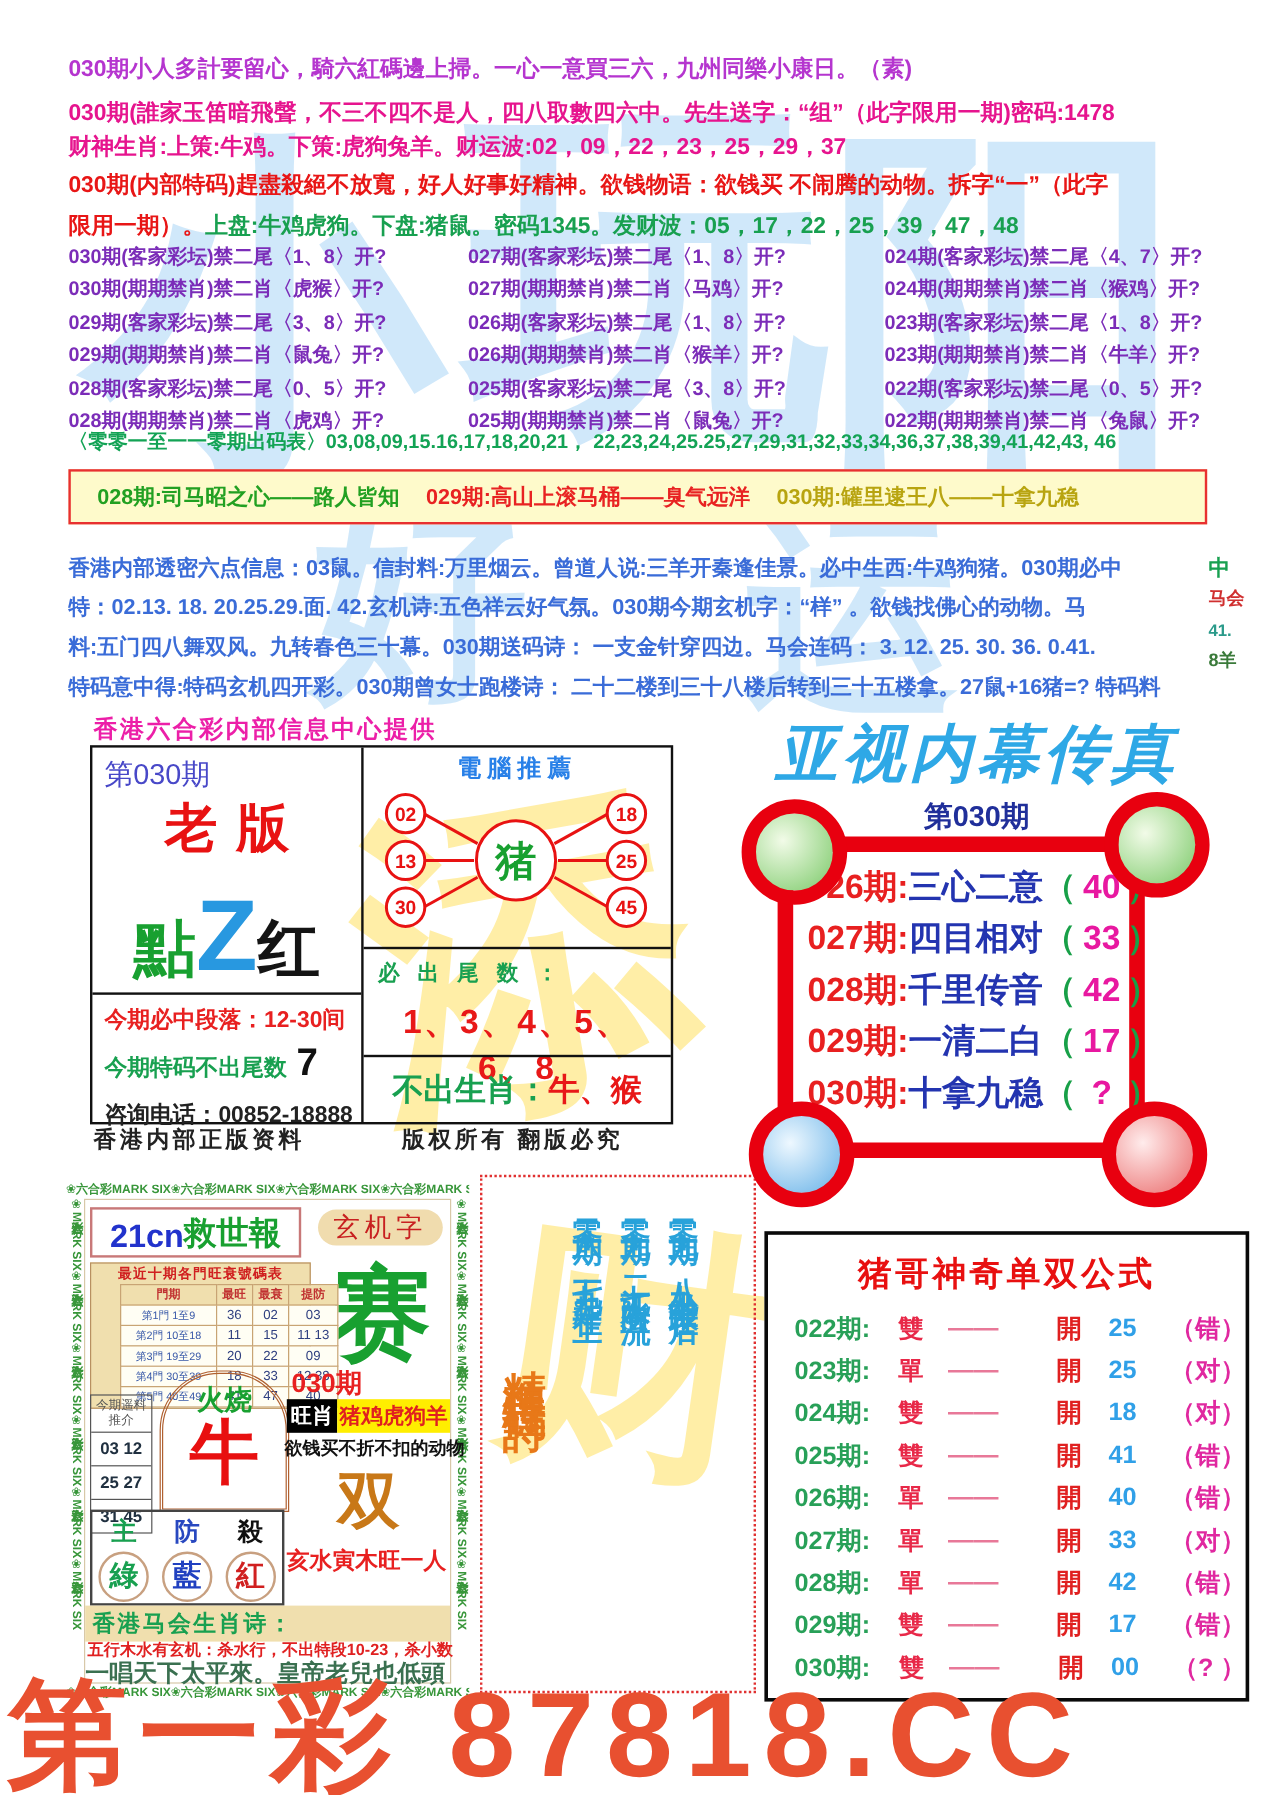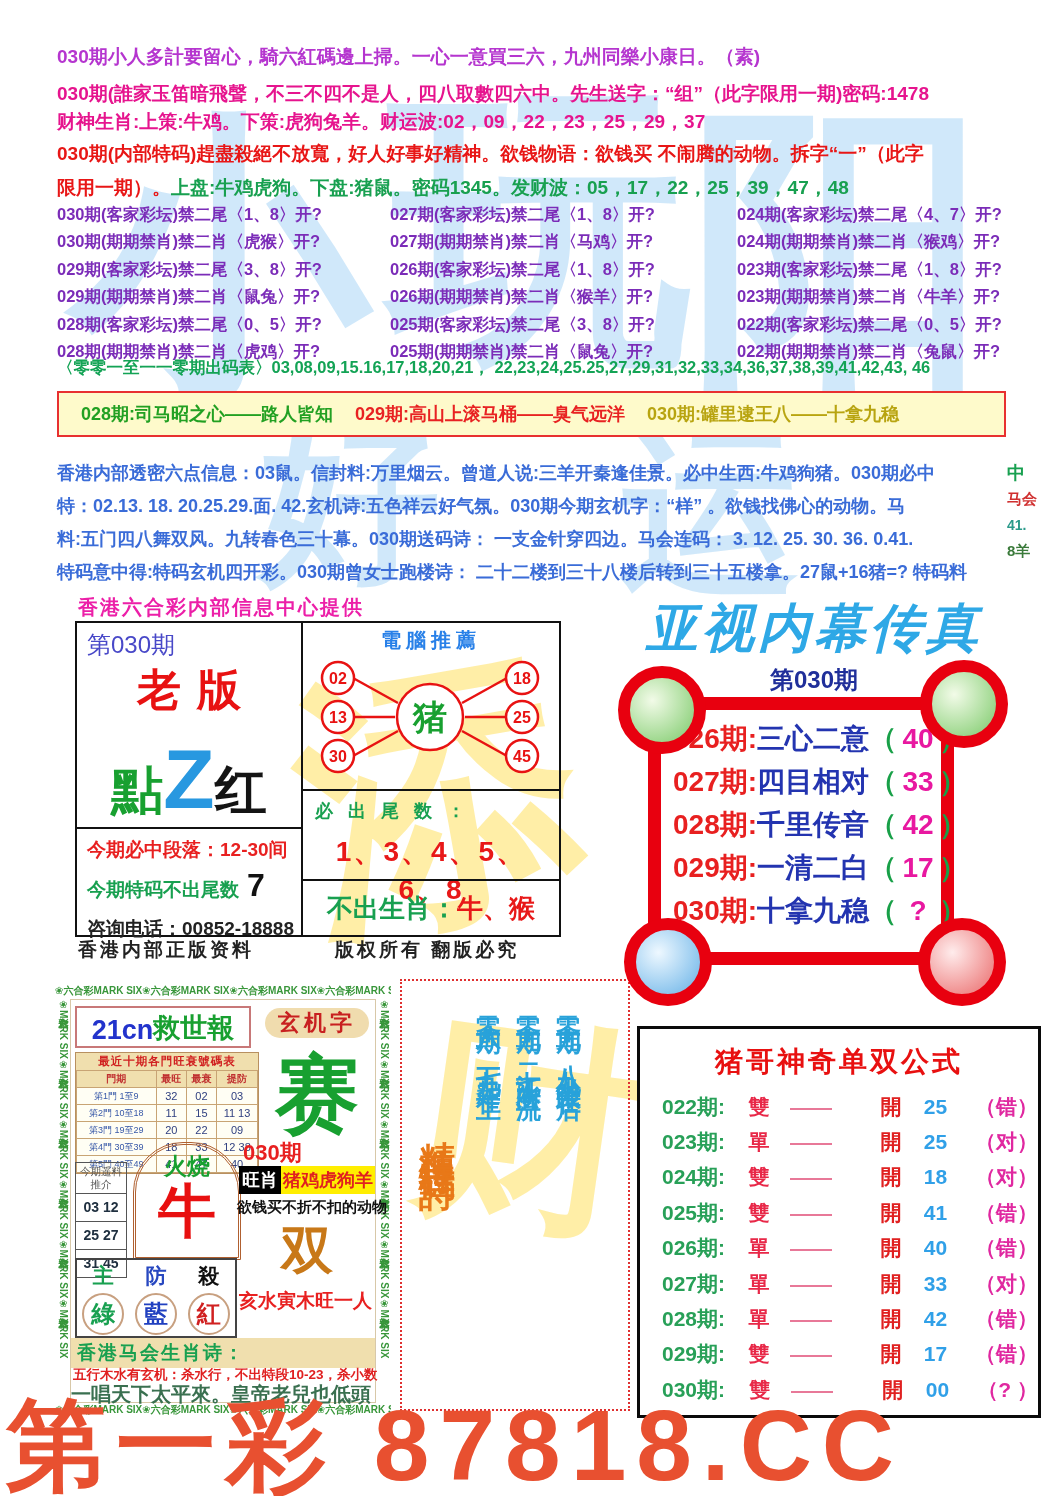--- a/index.html
+++ b/index.html
@@ -79,25 +79,25 @@
   .jsb{position:absolute;left:55px;top:984px;width:336px;height:434px;background:#fff;z-index:2;}
   .jsb-strip{position:absolute;overflow:hidden;color:#38963a;font-size:10px;font-weight:bold;white-space:nowrap;}
   .jsb-t{left:0;top:0;right:0;height:15px;} .jsb-b{left:0;bottom:0;right:0;height:15px;}
   .jsb-l{left:0;top:15px;bottom:15px;width:15px;writing-mode:vertical-rl;}
   .jsb-r{right:0;top:15px;bottom:15px;width:15px;writing-mode:vertical-rl;}
   .jsb-inner{position:absolute;left:15px;top:15px;right:15px;bottom:15px;border:1px solid #d8c8a8;}
   .t21{position:absolute;left:4px;top:6px;width:172px;height:38px;border:2px solid #c87878;
        display:flex;align-items:flex-end;justify-content:center;font-size:27px;font-weight:bold;white-space:nowrap;}
   .t21 .b{color:#2233cc;} .t21 .g{color:#18a030;}
   .xjz{position:absolute;left:194px;top:8px;width:104px;text-align:center;font-size:22px;color:#c82020;
-       font-weight:bold;background:#f0dcae;letter-spacing:4px;border-radius:15px;}
+       font-weight:normal;background:#f0dcae;letter-spacing:4px;border-radius:15px;}
   .sai{position:absolute;left:194px;top:38px;width:104px;text-align:center;font-size:84px;color:#18a030;font-weight:bold;}
   .wtbl{position:absolute;left:4px;top:52px;width:182px;background:#f0dfae;border:1px solid #b89060;}
   .wtbl-title{color:#d02020;font-size:11.5px;font-weight:bold;text-align:center;padding:1px 0;letter-spacing:1px;}
-  .wtbl table{width:100%;border-collapse:collapse;}
+  .wtbl table{width:100%;border-collapse:collapse;margin-left:24px;}
   .wtbl td{border:1px solid #c8a474;text-align:center;color:#304080;font-size:11px;padding:0;background:#fffef4;height:16px;}
   .wtbl tr.hd td{color:#c03030;background:#f0dfae;font-size:10px;font-weight:bold;}
   .wtbl td.gate{font-size:9px;color:#3858a8;white-space:nowrap;}
   .recn{position:absolute;left:4px;top:162px;width:50px;border:1px solid #555;}
   .recn .lab{font-size:10.5px;color:#555;text-align:center;border-bottom:1px solid #555;padding:2px 0;line-height:13px;}
   .recn .cell{font-size:14px;font-weight:bold;color:#203040;text-align:center;border-bottom:1px solid #555;height:27px;line-height:27px;white-space:nowrap;}
   .recn .cell:last-child{border-bottom:none;}
   .arch{position:absolute;left:62px;top:142px;width:102px;height:112px;border:3px double #b06030;
         border-radius:50px 50px 0 0;text-align:center;}
   .fire{font-size:23px;color:#18a030;font-weight:bold;margin-top:6px;}
@@ -329,21 +329,21 @@
         <table>
           <tbody>
               <tr class="hd">
             <td>門期</td>
             <td>最旺</td>
             <td>最衰</td>
             <td>提防</td>
           </tr>
           <tr>
             <td class="gate">第1門 1至9</td>
-            <td>32</td>
+            <td>36</td>
             <td>02</td>
             <td>03</td>
           </tr>
           <tr>
             <td class="gate">第2門 10至18</td>
             <td>11</td>
             <td>15</td>
             <td>11 13</td>
           </tr>
           <tr>

